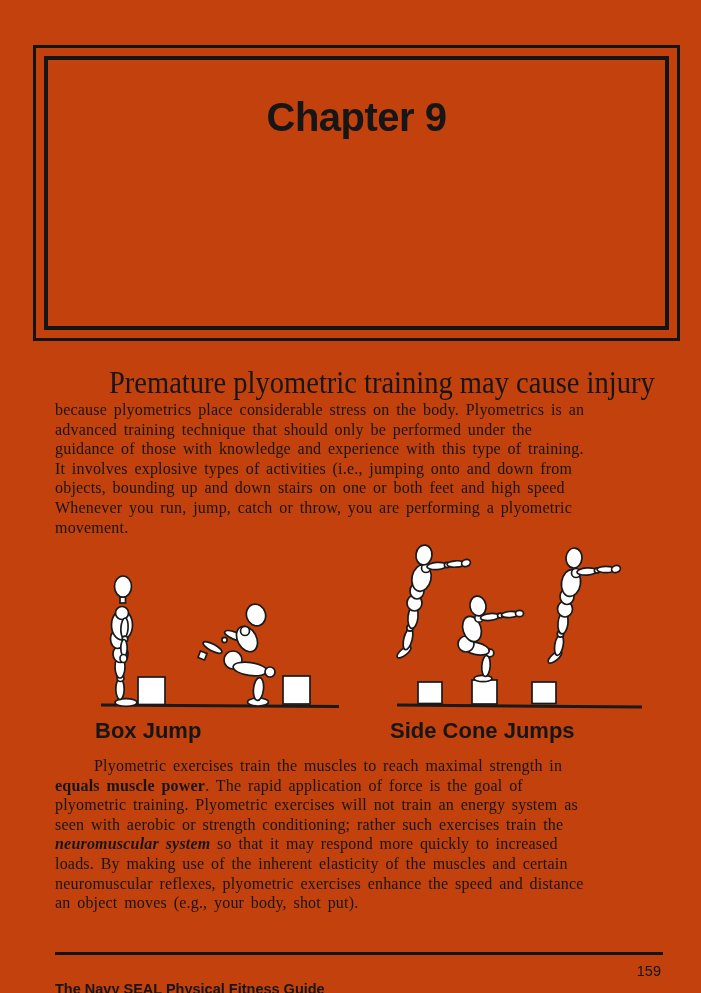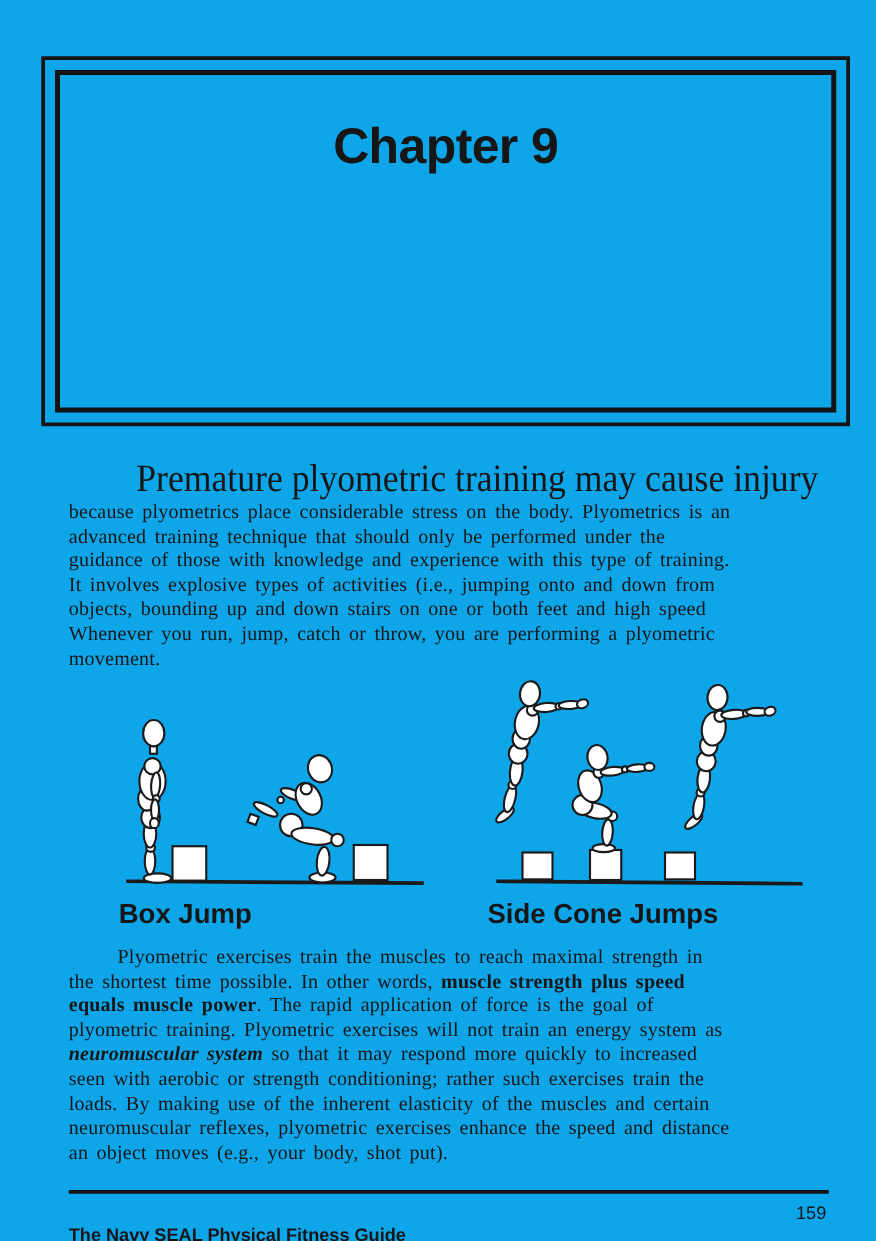--- a/index.html
+++ b/index.html
@@ -4,21 +4,21 @@
 <style>
   html,body{margin:0;padding:0;}
   body{
     width:701px;height:993px;
     background:#ffffff;
     font-family:"Liberation Serif",serif;
     color:#161616;
     position:relative;
     overflow:hidden;
   }
-  .page{position:absolute;inset:0;background:#0ea5e9;}
+  .page{position:absolute;inset:0;background:#c2410c;}
 
   
   .header-box{
     position:absolute;left:33px;top:45px;width:647px;height:296px;
     border:3px solid #141414;box-sizing:border-box;
   }
   .header-box-inner{
     position:absolute;inset:8px;border:4.5px solid #141414;
   }
   .chapter-label{
@@ -199,25 +199,24 @@
       <circle cx="207" cy="30.5" r="2.6"></circle>
       <ellipse cx="216" cy="29.5" rx="9" ry="3.2"></ellipse>
       <ellipse cx="226" cy="29" rx="4.5" ry="3.4" transform="rotate(-20 226 29)"></ellipse>
       <ellipse cx="184" cy="18" rx="8" ry="10" transform="rotate(5 184 18)"></ellipse>
     </g>
   </svg>
   <div class="fig-caption cap-sidecone">Side Cone Jumps</div>
 
   <div class="body-par">
       <div class="tline indent"><span>Plyometric exercises train the muscles to reach maximal strength in</span></div>
-      <div class="tline"><span>the shortest time possible. In other words, </span><span class="s-b">muscle strength plus speed</span></div>
       <div class="tline"><span class="s-b">equals muscle power</span><span>. The rapid application of force is the goal of</span></div>
       <div class="tline"><span>plyometric training. Plyometric exercises will not train an energy system as</span></div>
+      <div class="tline"><span>seen with aerobic or strength conditioning; rather such exercises train the</span></div>
       <div class="tline"><span class="s-bi">neuromuscular system</span><span> so that it may respond more quickly to increased</span></div>
-      <div class="tline"><span>seen with aerobic or strength conditioning; rather such exercises train the</span></div>
       <div class="tline"><span>loads. By making use of the inherent elasticity of the muscles and certain</span></div>
       <div class="tline"><span>neuromuscular reflexes, plyometric exercises enhance the speed and distance</span></div>
       <div class="tline"><span>an object moves (e.g., your body, shot put).</span></div>
     </div>
 
   <div class="footer-rule"></div>
   <div class="footer-title">The Navy SEAL Physical Fitness Guide</div>
   <div class="footer-page">159</div>
 
 </div>

